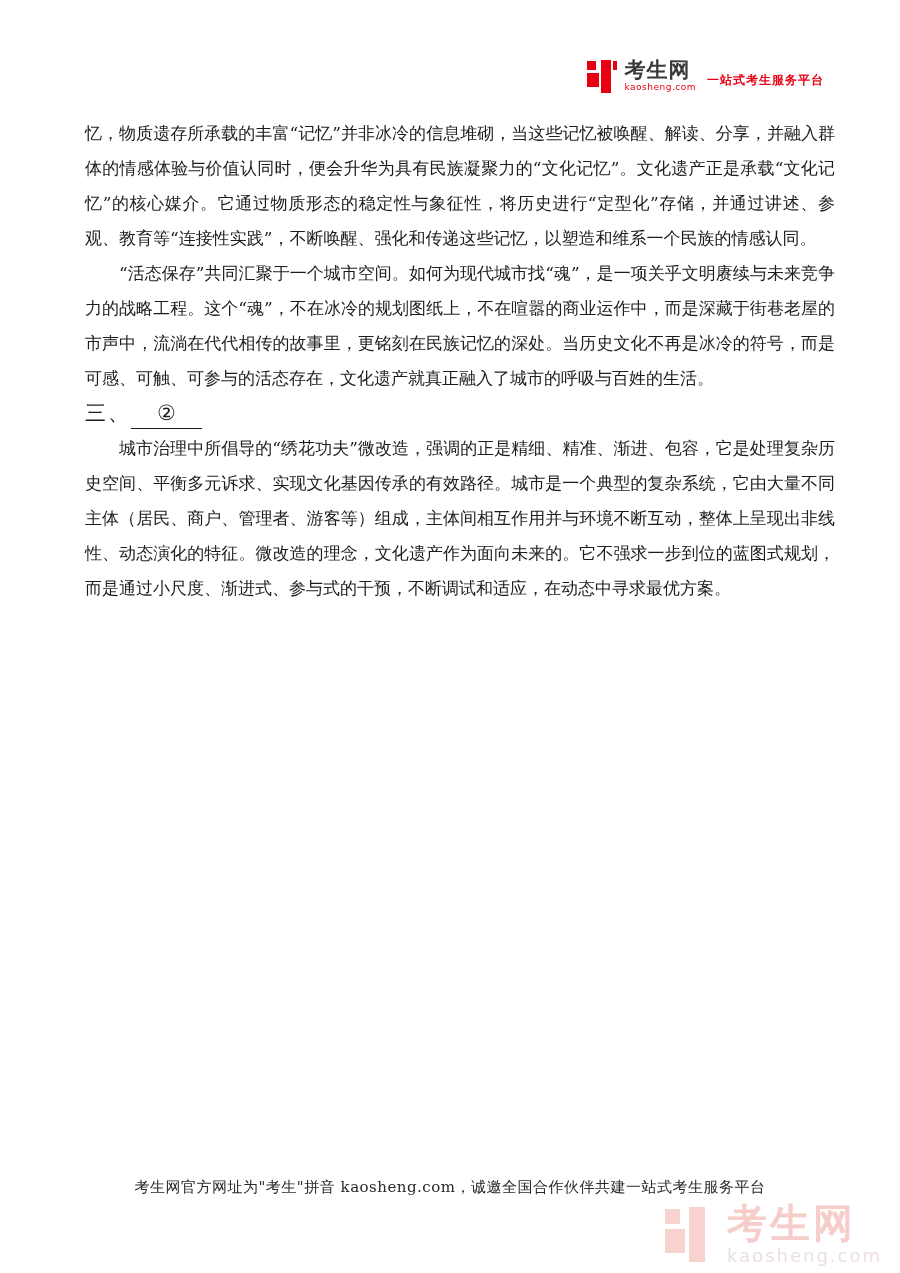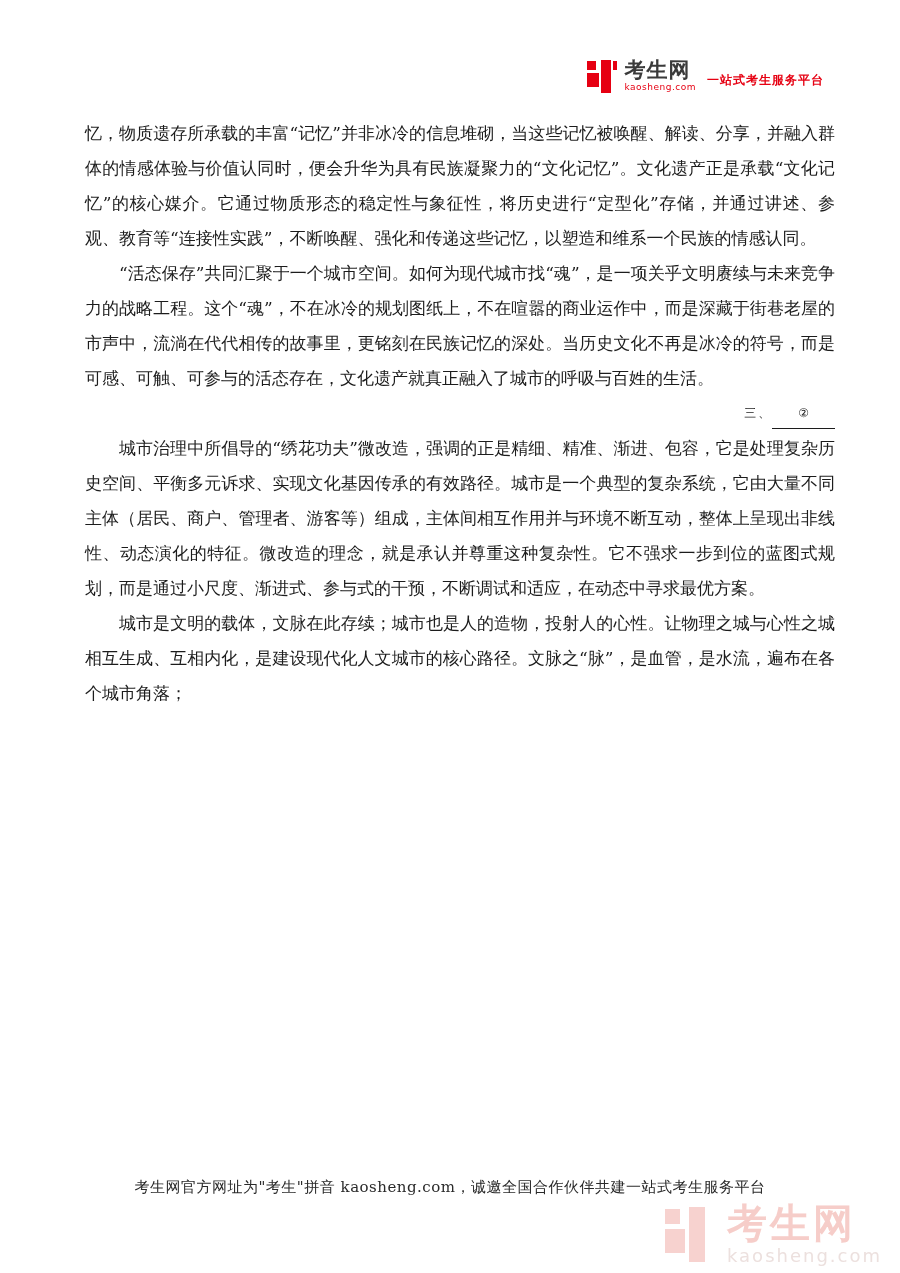--- a/index.html
+++ b/index.html
@@ -49,23 +49,23 @@
     left: 85px;
     width: 750px;
     font-size: 17px;
     line-height: 35px;
     text-align: justify;
   }
   .article p { text-indent: 2em; }
   .article p.continuation { text-indent: 0; }
 
   .section-heading {
-    text-align: right;
+    text-align: left;
     line-height: 35px;
-    font-size: 12px;
+    font-size: 21px;
     text-indent: 0;
   }
   .heading-prefix { letter-spacing: 2px; }
   .blank-answer {
     display: inline-block;
     padding: 0 26px;
     border-bottom: 1.5px solid #1c1c1c;
     line-height: 30px;
   }
 
@@ -123,22 +123,21 @@
 </div>
 
 <main class="article">
   <p class="continuation">忆，物质遗存所承载的丰富“记忆”并非冰冷的信息堆砌，当这些记忆被唤醒、解读、分享，并融入群体的情感体验与价值认同时，便会升华为具有民族凝聚力的“文化记忆”。文化遗产正是承载“文化记忆”的核心媒介。它通过物质形态的稳定性与象征性，将历史进行“定型化”存储，并通过讲述、参观、教育等“连接性实践”，不断唤醒、强化和传递这些记忆，以塑造和维系一个民族的情感认同。</p>
   <p>“活态保存”共同汇聚于一个城市空间。如何为现代城市找“魂”，是一项关乎文明赓续与未来竞争力的战略工程。这个“魂”，不在冰冷的规划图纸上，不在喧嚣的商业运作中，而是深藏于街巷老屋的市声中，流淌在代代相传的故事里，更铭刻在民族记忆的深处。当历史文化不再是冰冷的符号，而是可感、可触、可参与的活态存在，文化遗产就真正融入了城市的呼吸与百姓的生活。</p>
 
   <div class="section-heading">
     <span class="heading-prefix">三、</span><span class="blank-answer">②</span>
   </div>
 
-  <p>城市治理中所倡导的“绣花功夫”微改造，强调的正是精细、精准、渐进、包容，它是处理复杂历史空间、平衡多元诉求、实现文化基因传承的有效路径。城市是一个典型的复杂系统，它由大量不同主体（居民、商户、管理者、游客等）组成，主体间相互作用并与环境不断互动，整体上呈现出非线性、动态演化的特征。微改造的理念，就是承认并尊重这种复杂性。它不强求一步到位的蓝图式规划，而是通过小尺度、渐进式、参与式的干预，不断调试和适应，在动态中寻求最优方案。</p>
-  <p>城市是文明的载体，文脉在此存续；城市也是人的造物，投射人的心性。让物理之城与心性之城相互生成、互相内化，是建设现代化人文城市的核心路径。文脉之“脉”，是血管，是水流，遍布在各个城市角落；</p>
+  <p>城市治理中所倡导的“绣花功夫”微改造，强调的正是精细、精准、渐进、包容，它是处理复杂历史空间、平衡多元诉求、实现文化基因传承的有效路径。城市是一个典型的复杂系统，它由大量不同主体（居民、商户、管理者、游客等）组成，主体间相互作用并与环境不断互动，整体上呈现出非线性、动态演化的特征。微改造的理念，文化遗产作为面向未来的。它不强求一步到位的蓝图式规划，而是通过小尺度、渐进式、参与式的干预，不断调试和适应，在动态中寻求最优方案。</p>
 </main>
 
 <div class="page-footer">考生网官方网址为"考生"拼音 kaosheng.com，诚邀全国合作伙伴共建一站式考生服务平台</div>
 
 <div class="watermark">
   <div class="wm-mark">
     <div class="blk blk-tl"></div>
     <div class="blk blk-bl"></div>
     <div class="blk blk-bar"></div>
   </div>

